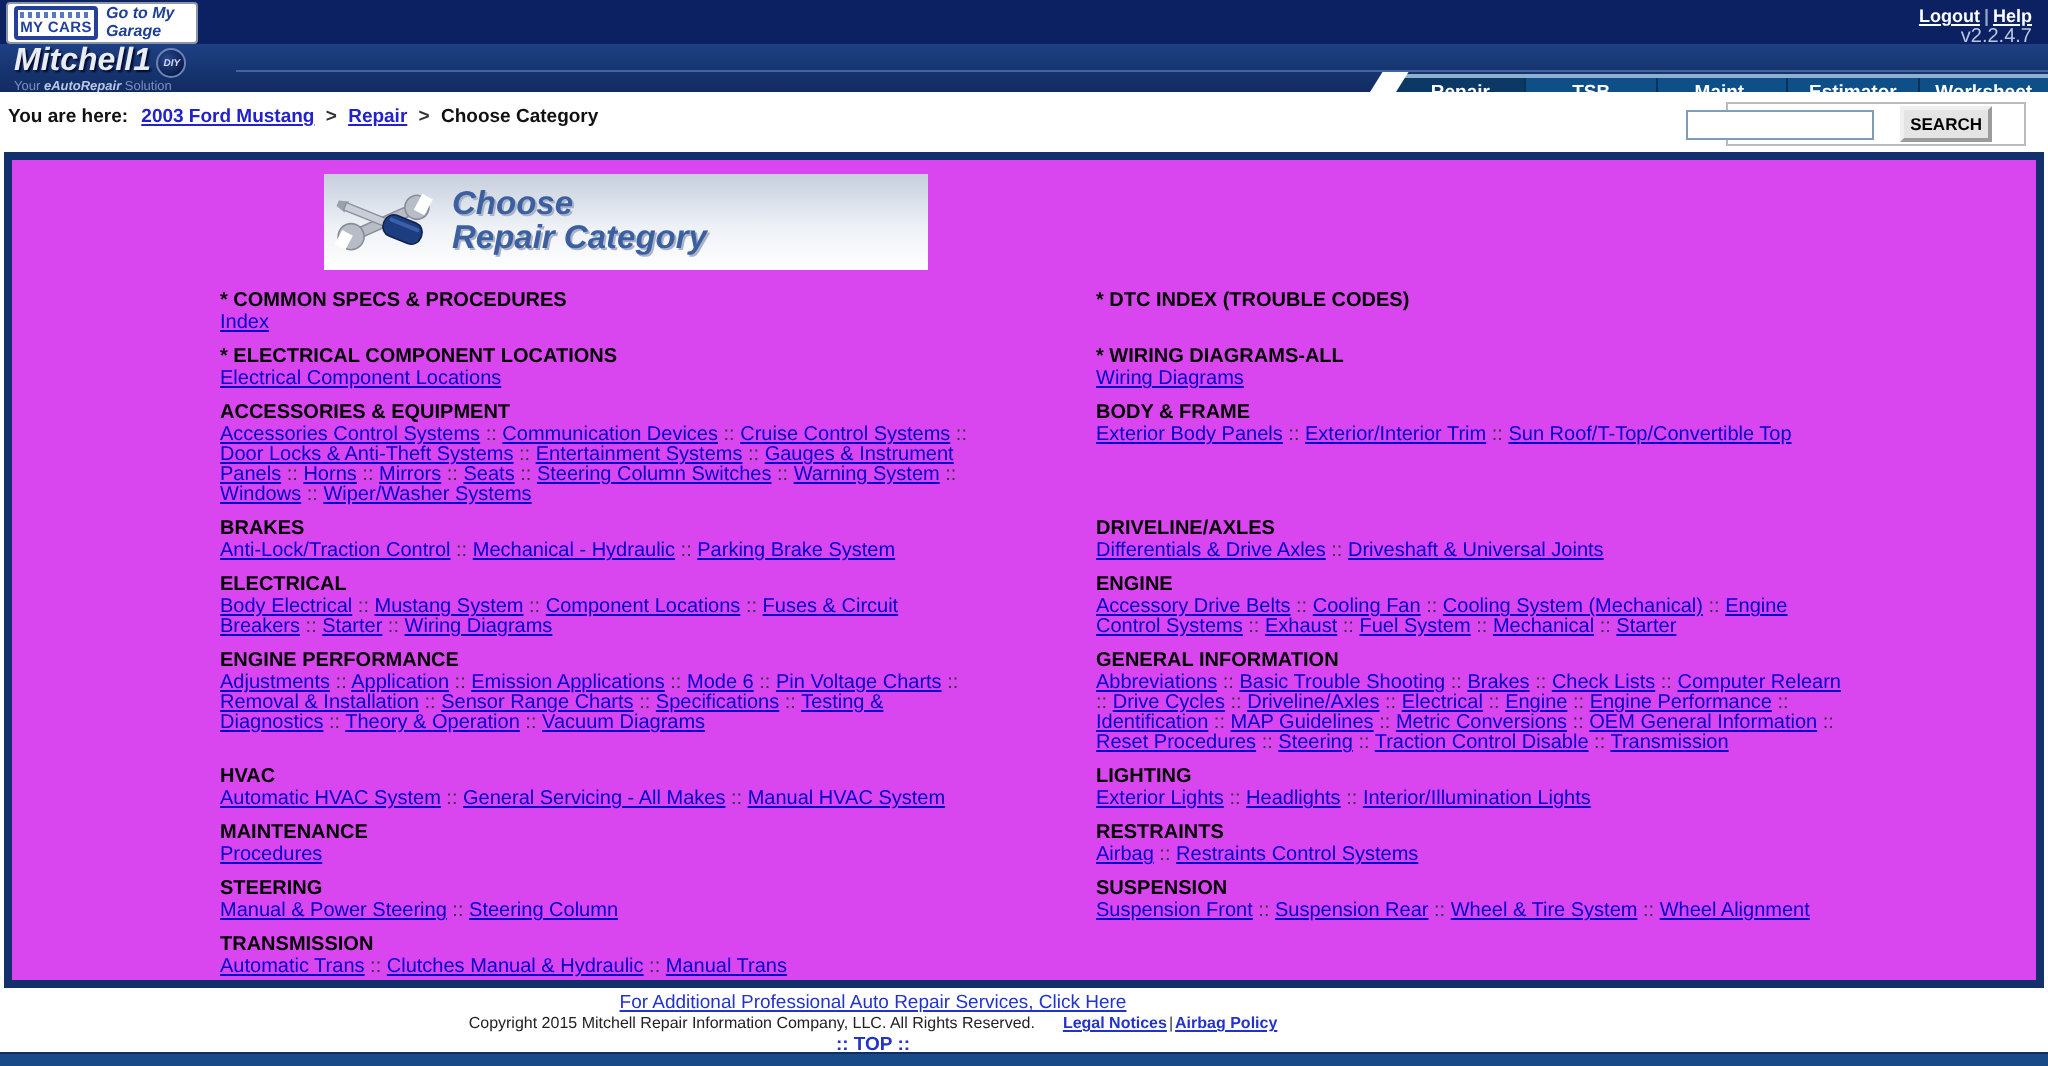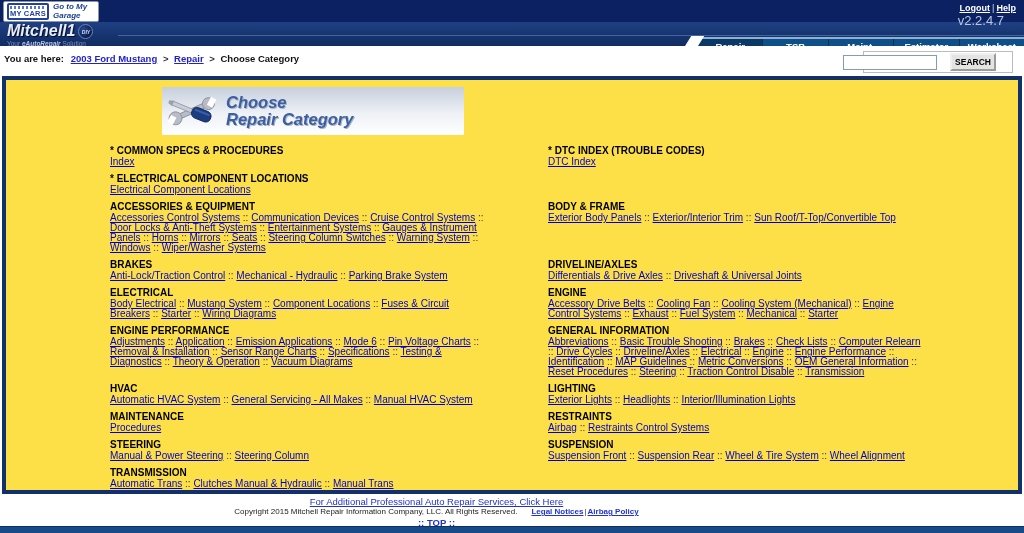--- a/index.html
+++ b/index.html
@@ -21,21 +21,21 @@
   .plate-top { position:absolute; top:1px; left:1px; right:1px; height:3px;
     background:repeating-linear-gradient(90deg,#5a78c0 0 2px,transparent 2px 4px); }
   .plate-text { font-size:7.5px; font-weight:bold; color:#24409a; line-height:9px; letter-spacing:0.2px; }
   .garage-label { width:42px; font-size:8px; font-weight:bold; font-style:italic;
     color:#1d3f96; line-height:8.5px; }
 
   
   .userlinks { position:absolute; right:8px; top:3px; font-size:9px; font-weight:bold; color:#cdd6ea; }
   .userlinks a { color:#ffffff; text-decoration:underline; cursor:pointer; }
   .userlinks .pipe { color:#8fa2c8; margin:0 2px; }
-  .version { position:absolute; right:20px; top:13px; font-size:13px; color:#b9c6e2; }
+  .version { position:absolute; right:8px; top:13px; font-size:10px; color:#b9c6e2; }
 
   
   .logo { position:absolute; left:7px; top:24px; line-height:14px; white-space:nowrap; }
   .logo-name { font-size:16px; font-weight:bold; font-style:italic; color:#e9ecf2;
     text-shadow:1px 1px 1px #000a2e; }
   .logo-badge { display:inline-block; width:15px; height:15px; margin-left:3px; border-radius:50%;
     background:radial-gradient(circle at 35% 35%, #2a4a8f, #0a1c4e 72%);
     border:1px solid #6d84b8; color:#cfd9f0; font-size:5px; font-weight:bold; font-style:italic;
     text-align:center; line-height:14px; vertical-align:2px; }
   .logo-tag { font-size:6.5px; color:#7b8fc0; margin-top:-2px; }
@@ -62,21 +62,21 @@
 
   .search-panel { position:absolute; top:51px; right:11px; width:150px; height:22px;
     border:1px solid #bbbbbb; background:#fff; display:flex; align-items:center;
     justify-content:flex-end; gap:13px; padding:0 16px; }
   .search-input { width:94px; height:15px; border:1px solid #7f9db9; font-size:9px; padding:0 2px; }
   .search-btn { font-size:8.5px; font-weight:bold; background:#e4e4e4; border:2px outset #efefef;
     height:18px; padding:0 3px; color:#000; cursor:pointer; font-family:"Liberation Sans",sans-serif; }
 
   
   .contentbox { position:absolute; left:2px; top:76px; width:1020px; height:418px;
-    background:#fde047; border:4px solid #11306c; overflow:hidden; }
+    background:#d946ef; border:4px solid #11306c; overflow:hidden; }
 
   .titleband { position:absolute; left:156px; top:7px; width:302px; height:48px;
     background:linear-gradient(180deg,#c6cfdd 0%,#eef1f6 55%,#ffffff 100%);
     display:flex; align-items:center; padding-left:4px; }
   .title-text { margin-left:8px; font-size:16.5px; font-weight:bold; font-style:italic;
     color:#3c5fa0; line-height:17.5px; text-shadow:1px 1px 0 #aab4c8; }
 
   .cats { position:absolute; left:104px; top:66px; display:grid;
     grid-template-columns:374px 374px; column-gap:64px; }
   .section { margin-bottom:7px; }
@@ -219,21 +219,24 @@
       <div class="section" style="grid-area: 9 / 1;">
         <div class="heading">STEERING</div>
         <div class="links"><a>Manual &amp; Power Steering</a><span class="sep"> :: </span><a>Steering Column</a></div>
       </div>
       <div class="section" style="grid-area: 10 / 1;">
         <div class="heading">TRANSMISSION</div>
         <div class="links"><a>Automatic Trans</a><span class="sep"> :: </span><a>Clutches Manual &amp; Hydraulic</a><span class="sep"> :: </span><a>Manual Trans</a></div>
       </div>
       <div class="section" style="grid-area: 1 / 2;">
         <div class="heading">* DTC INDEX (TROUBLE CODES)</div>
-        <div class="links"><a>DTC Index</a></div>
+      </div>
+      <div class="section" style="grid-area: 2 / 2;">
+        <div class="heading">* WIRING DIAGRAMS-ALL</div>
+        <div class="links"><a>Wiring Diagrams</a></div>
       </div>
       <div class="section" style="grid-area: 3 / 2;">
         <div class="heading">BODY &amp; FRAME</div>
         <div class="links"><a>Exterior Body Panels</a><span class="sep"> :: </span><a>Exterior/Interior Trim</a><span class="sep"> :: </span><a>Sun Roof/T-Top/Convertible Top</a></div>
       </div>
       <div class="section" style="grid-area: 4 / 2;">
         <div class="heading">DRIVELINE/AXLES</div>
         <div class="links"><a>Differentials &amp; Drive Axles</a><span class="sep"> :: </span><a>Driveshaft &amp; Universal Joints</a></div>
       </div>
       <div class="section" style="grid-area: 5 / 2;">

